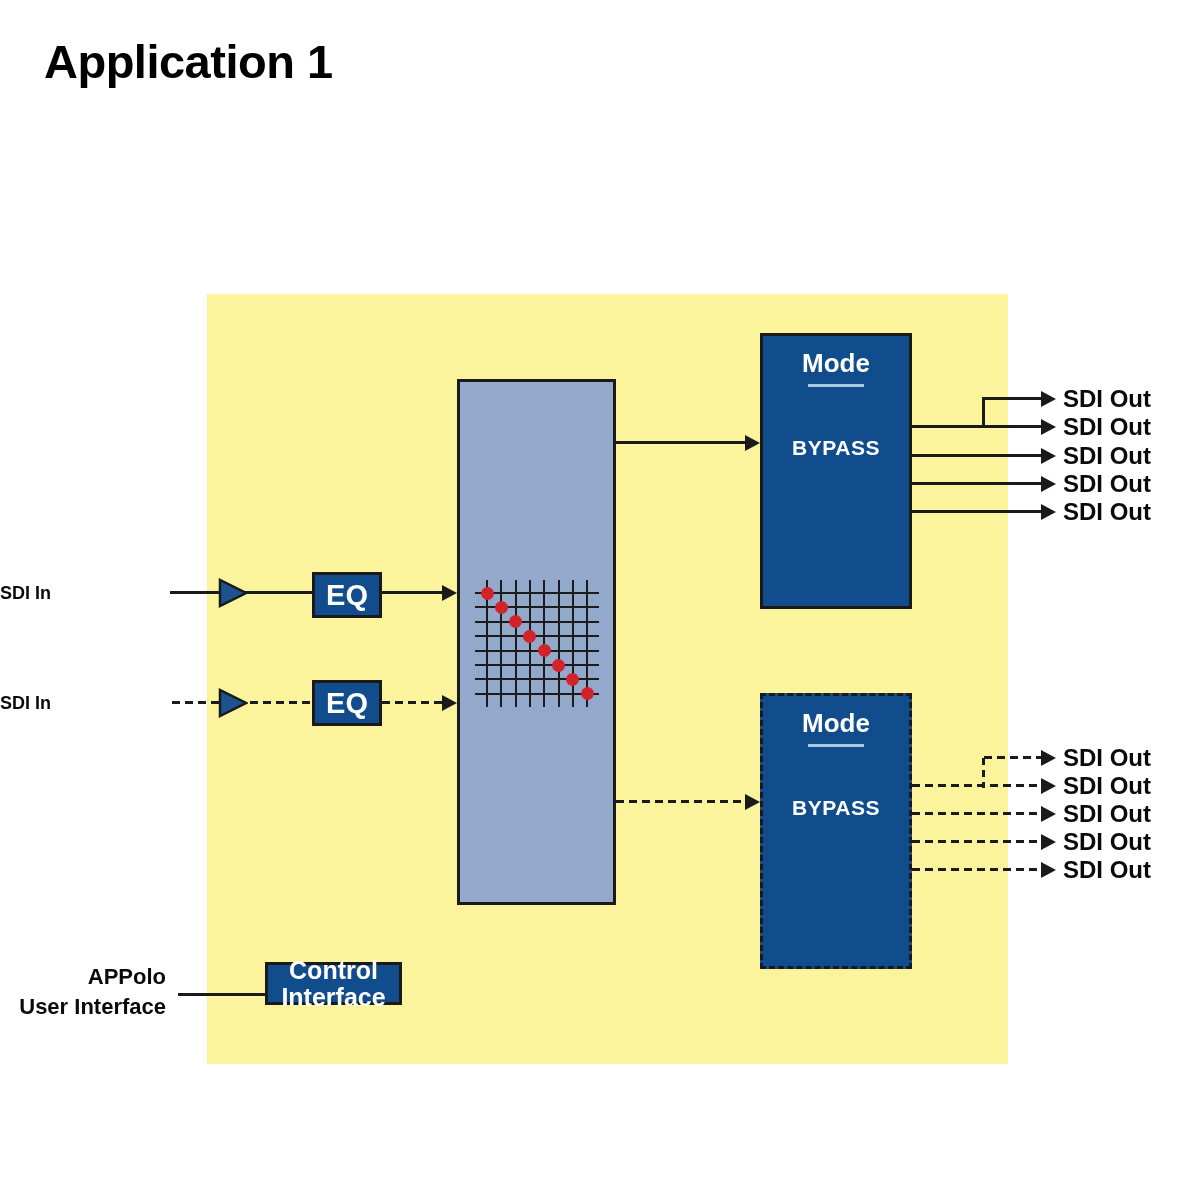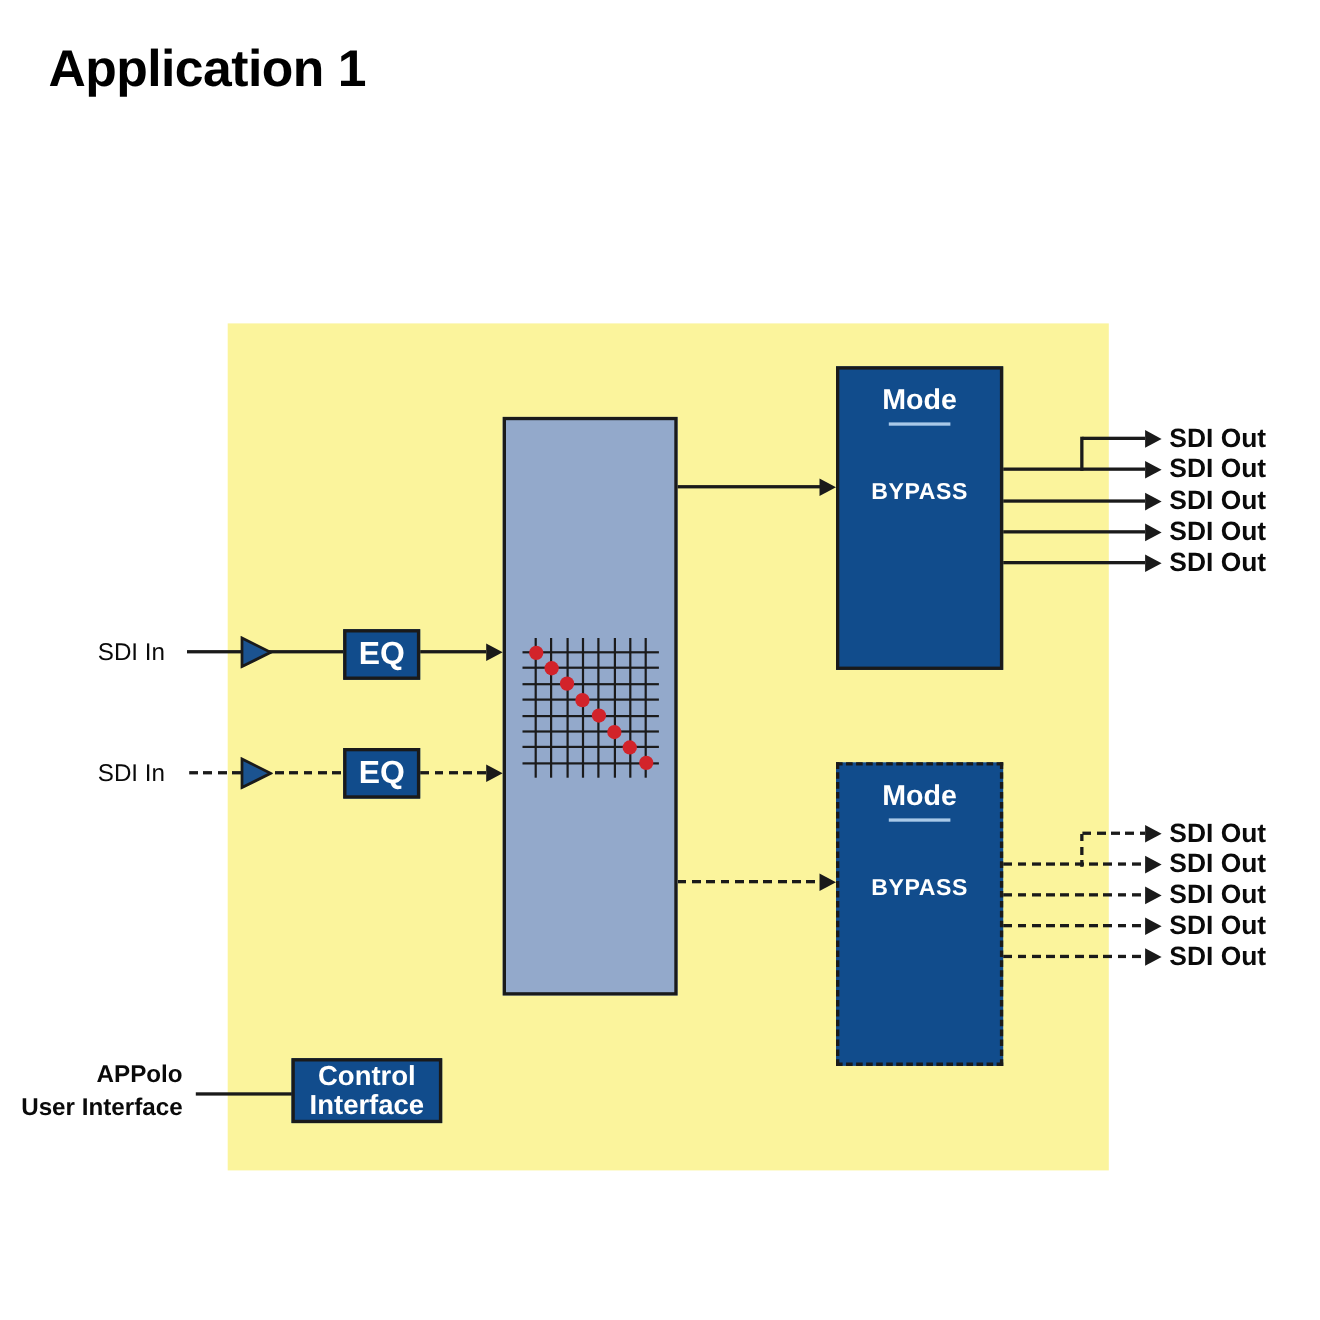--- a/index.html
+++ b/index.html
@@ -23,31 +23,31 @@
   .mode-box{position:absolute;left:760px;width:152px;height:276px;background:var(--blue);border:3px solid var(--line);}
   .mode-box.solid{top:333px;}
   .mode-box.dashed{top:693px;border-style:dashed;}
   .mode-title{margin-top:12px;text-align:center;font-size:26px;font-weight:700;color:var(--white);}
   .mode-underline{width:56px;height:3px;background:var(--underline);margin:5px auto 0;}
   .bypass{position:absolute;left:0;right:0;top:100px;text-align:center;font-size:21px;font-weight:700;color:var(--white);letter-spacing:0.5px;}
 
   .eq-box{position:absolute;left:312px;width:70px;height:46px;background:var(--blue);border:3px solid var(--line);
           display:flex;align-items:center;justify-content:center;font-size:29px;font-weight:700;color:var(--white);}
 
-  .ctl-box{position:absolute;left:265px;top:962px;width:137px;height:59px;background:var(--blue);border:3px solid var(--line);
+  .ctl-box{position:absolute;left:265px;top:962px;width:137px;height:43px;background:var(--blue);border:3px solid var(--line);
            display:flex;flex-direction:column;align-items:center;justify-content:center;font-size:25px;font-weight:700;color:var(--white);line-height:27px;}
 
   .hline{position:absolute;height:3px;background:var(--line);}
   .vline{position:absolute;width:3px;background:var(--line);}
   .hline.dash{background:repeating-linear-gradient(90deg,var(--line) 0 8px,transparent 8px 13px);}
   .vline.dash{background:repeating-linear-gradient(180deg,var(--line) 0 7px,transparent 7px 12px);}
 
   .arr{position:absolute;width:0;height:0;border-top:8px solid transparent;border-bottom:8px solid transparent;border-left:15px solid var(--line);}
 
-  .in-label{position:absolute;left:0;width:150px;text-align:right;font-size:22px;font-weight:400;color:#0a0a0a;line-height:26px;}
+  .in-label{position:absolute;left:0;width:150px;text-align:left;font-size:18px;font-weight:700;color:#0a0a0a;line-height:26px;}
   .out-label{position:absolute;font-size:24px;font-weight:700;color:#0a0a0a;line-height:26px;}
   .src-label{position:absolute;left:0;top:962px;width:166px;text-align:right;font-size:22px;font-weight:700;color:#0a0a0a;line-height:30px;}
 </style>
 </head>
 <body>
 
 <div id="canvas">
 
   <div class="page-title">Application 1</div>
 

